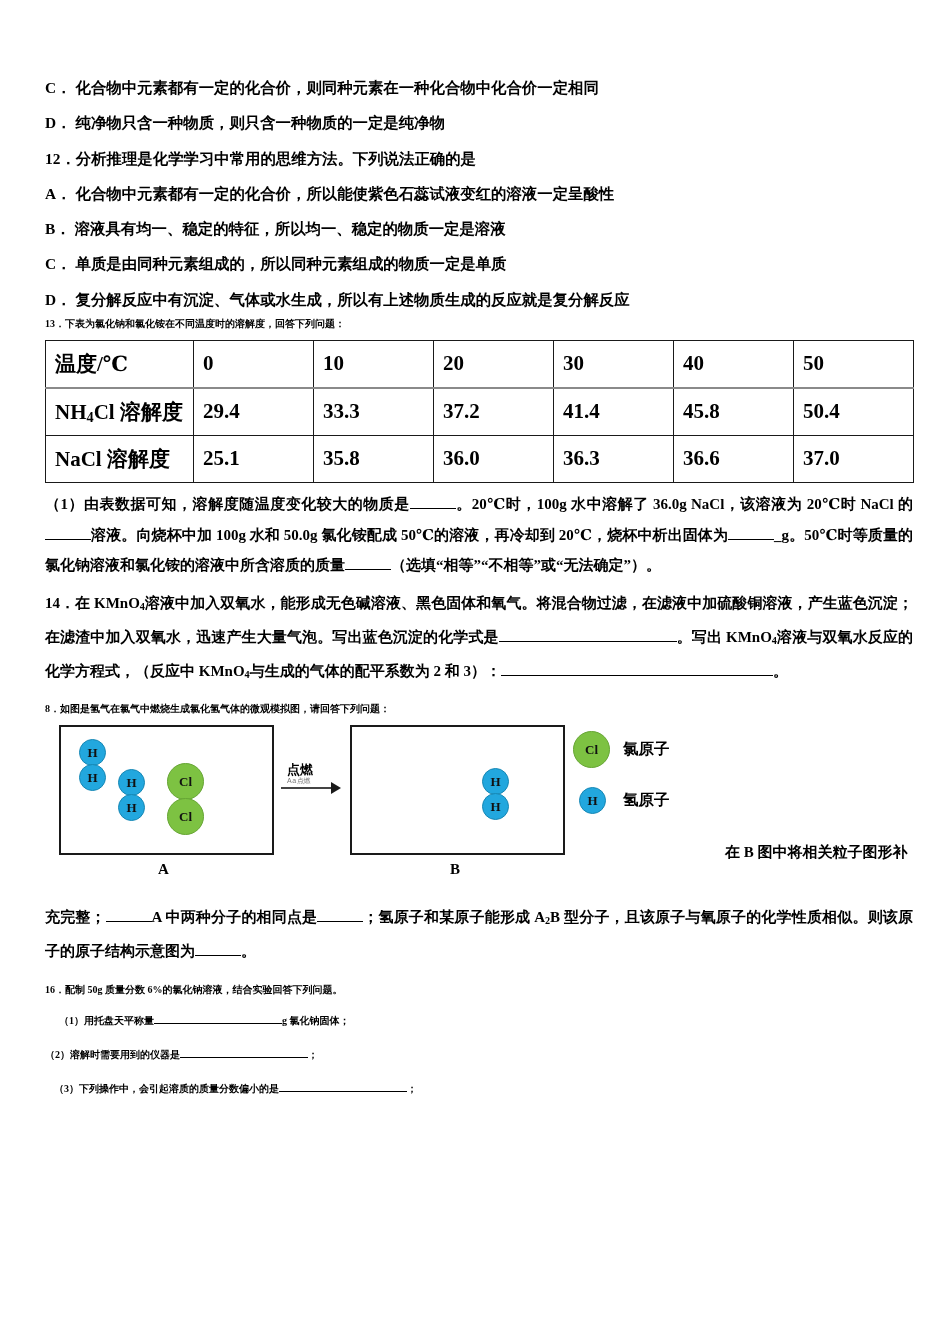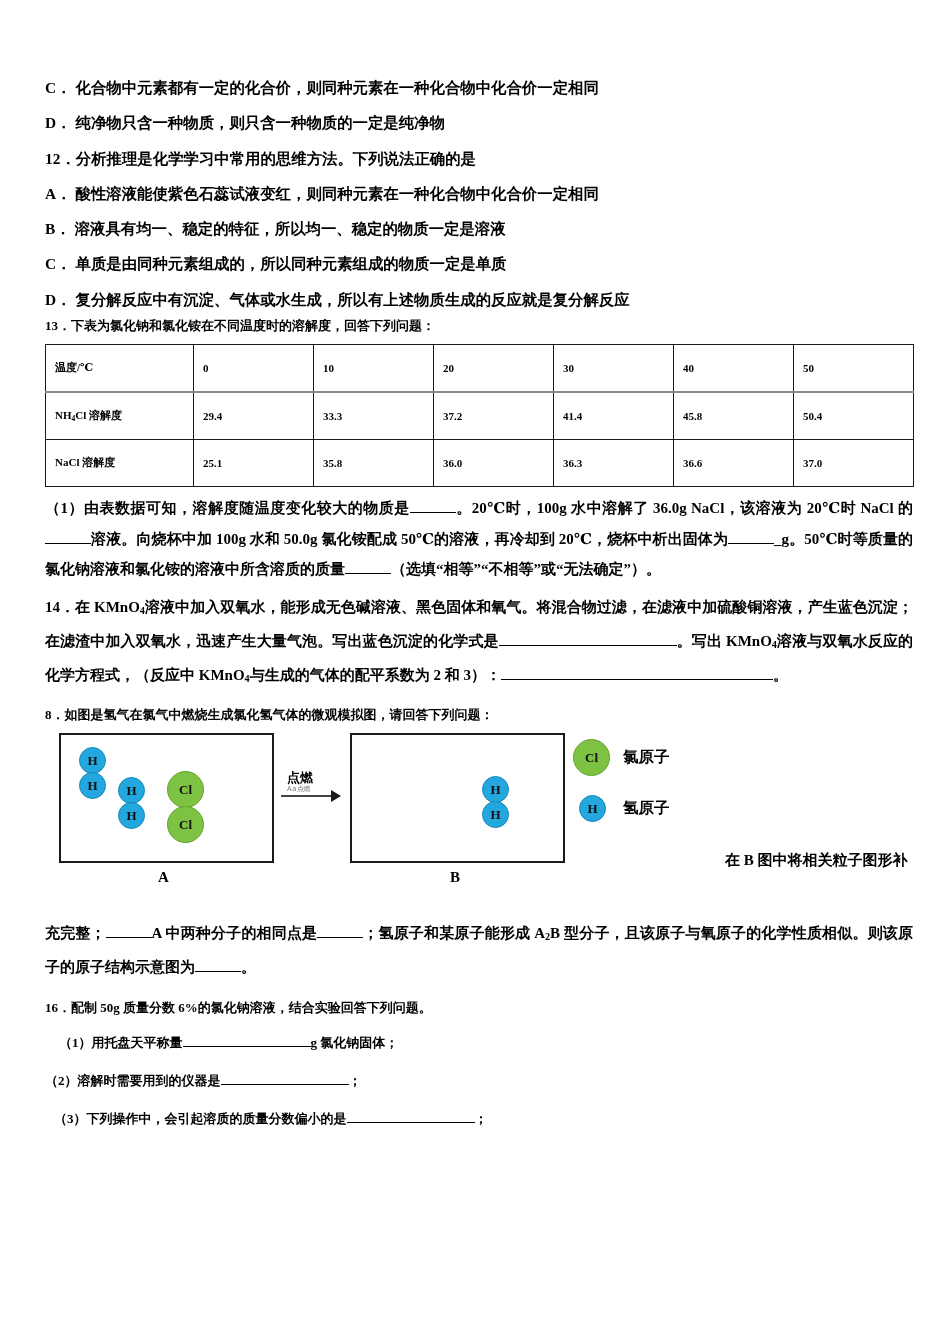--- a/index.html
+++ b/index.html
@@ -36,21 +36,21 @@
     white-space: nowrap;
   }
   .opt .optlabel { margin-right: 4px; }
   .tight { margin-bottom: 8px; }
   .sec-head {
     font-size: 15px;
     font-weight: bold;
     margin: 0 0 7px 0;
   }
   .q-head {
-    font-size: 13px;
+    font-size: 10px;
     font-weight: bold;
     margin: 0 0 9px 0;
   }
   .para {
     font-size: 15px;
     font-weight: bold;
     line-height: 2.05;
     margin: 0;
     text-align: justify;
   }
@@ -72,21 +72,21 @@
   table.sol {
     border-collapse: collapse;
     width: 868px;
     table-layout: fixed;
     margin: 8px 0 6px 0;
   }
   table.sol td {
     border: 1.2px solid #1a1a1a;
     height: 46px;
     padding: 0 0 0 9px;
-    font-size: 11px;
+    font-size: 21px;
     font-weight: bold;
     vertical-align: middle;
   }
   table.sol tr.hdr td { border-bottom: 2.4px solid #8a8a8a; }
   table.sol col.c0 { width: 148px; }
   table.sol col.cx { width: 120px; }
 
   
   .diagram {
     position: relative;
@@ -211,21 +211,21 @@
 
     <div class="opt">
       <span class="optlabel">C．</span><span>化合物中元素都有一定的化合价，则同种元素在一种化合物中化合价一定相同</span>
     </div>
     <div class="opt">
       <span class="optlabel">D．</span><span>纯净物只含一种物质，则只含一种物质的一定是纯净物</span>
     </div>
 
     <div class="opt">12．分析推理是化学学习中常用的思维方法。下列说法正确的是</div>
     <div class="opt">
-      <span class="optlabel">A．</span><span>酸性溶液能使紫色石蕊试液变红，则同种元素在一种化合物中化合价一定相同</span>
+      <span class="optlabel">A．</span><span>化合物中元素都有一定的化合价，所以能使紫色石蕊试液变红的溶液一定呈酸性</span>
     </div>
     <div class="opt">
       <span class="optlabel">B．</span><span>溶液具有均一、稳定的特征，所以均一、稳定的物质一定是溶液</span>
     </div>
     <div class="opt">
       <span class="optlabel">C．</span><span>单质是由同种元素组成的，所以同种元素组成的物质一定是单质</span>
     </div>
     <div class="opt tight">
       <span class="optlabel">D．</span><span>复分解反应中有沉淀、气体或水生成，所以有上述物质生成的反应就是复分解反应</span>
     </div>
@@ -334,21 +334,21 @@
         <div class="legrow h-row">
           <div class="glyph atom h" style="position:absolute;">
               <span>H</span>
             </div>
           <div class="ltext">氢原子</div>
           <div class="sidenote">在 B 图中将相关粒子图形补</div>
         </div>
       </div>
     </div>
 
-    <div class="para wide" style="margin-top:26px;">
+    <div class="para wide" style="margin-top:18px;">
       <span>充完整；</span><span class="blank b-sm"></span><span>A 中两种分子的相同点是</span><span class="blank b-sm"></span><span>；氢原子和某原子能形成 A</span><sub>2</sub><span>B 型分子，且该原子与氧原子的化学性质相似。则该原子的原子结构示意图为</span><span class="blank b-sm"></span><span>。</span>
     </div>
 
     <div class="q-head" style="margin-top:14px;margin-bottom:16px;">16．配制 50g 质量分数 6%的氯化钠溶液，结合实验回答下列问题。</div>
 
     <div class="q-head" style="margin-left:14px;margin-bottom:19px;">
       <span>（1）用托盘天平称量</span><span class="blank b-lg"></span><span>g 氯化钠固体；</span>
     </div>
     <div class="q-head" style="margin-bottom:19px;">
       <span>（2）溶解时需要用到的仪器是</span><span class="blank b-lg"></span><span>；</span>

